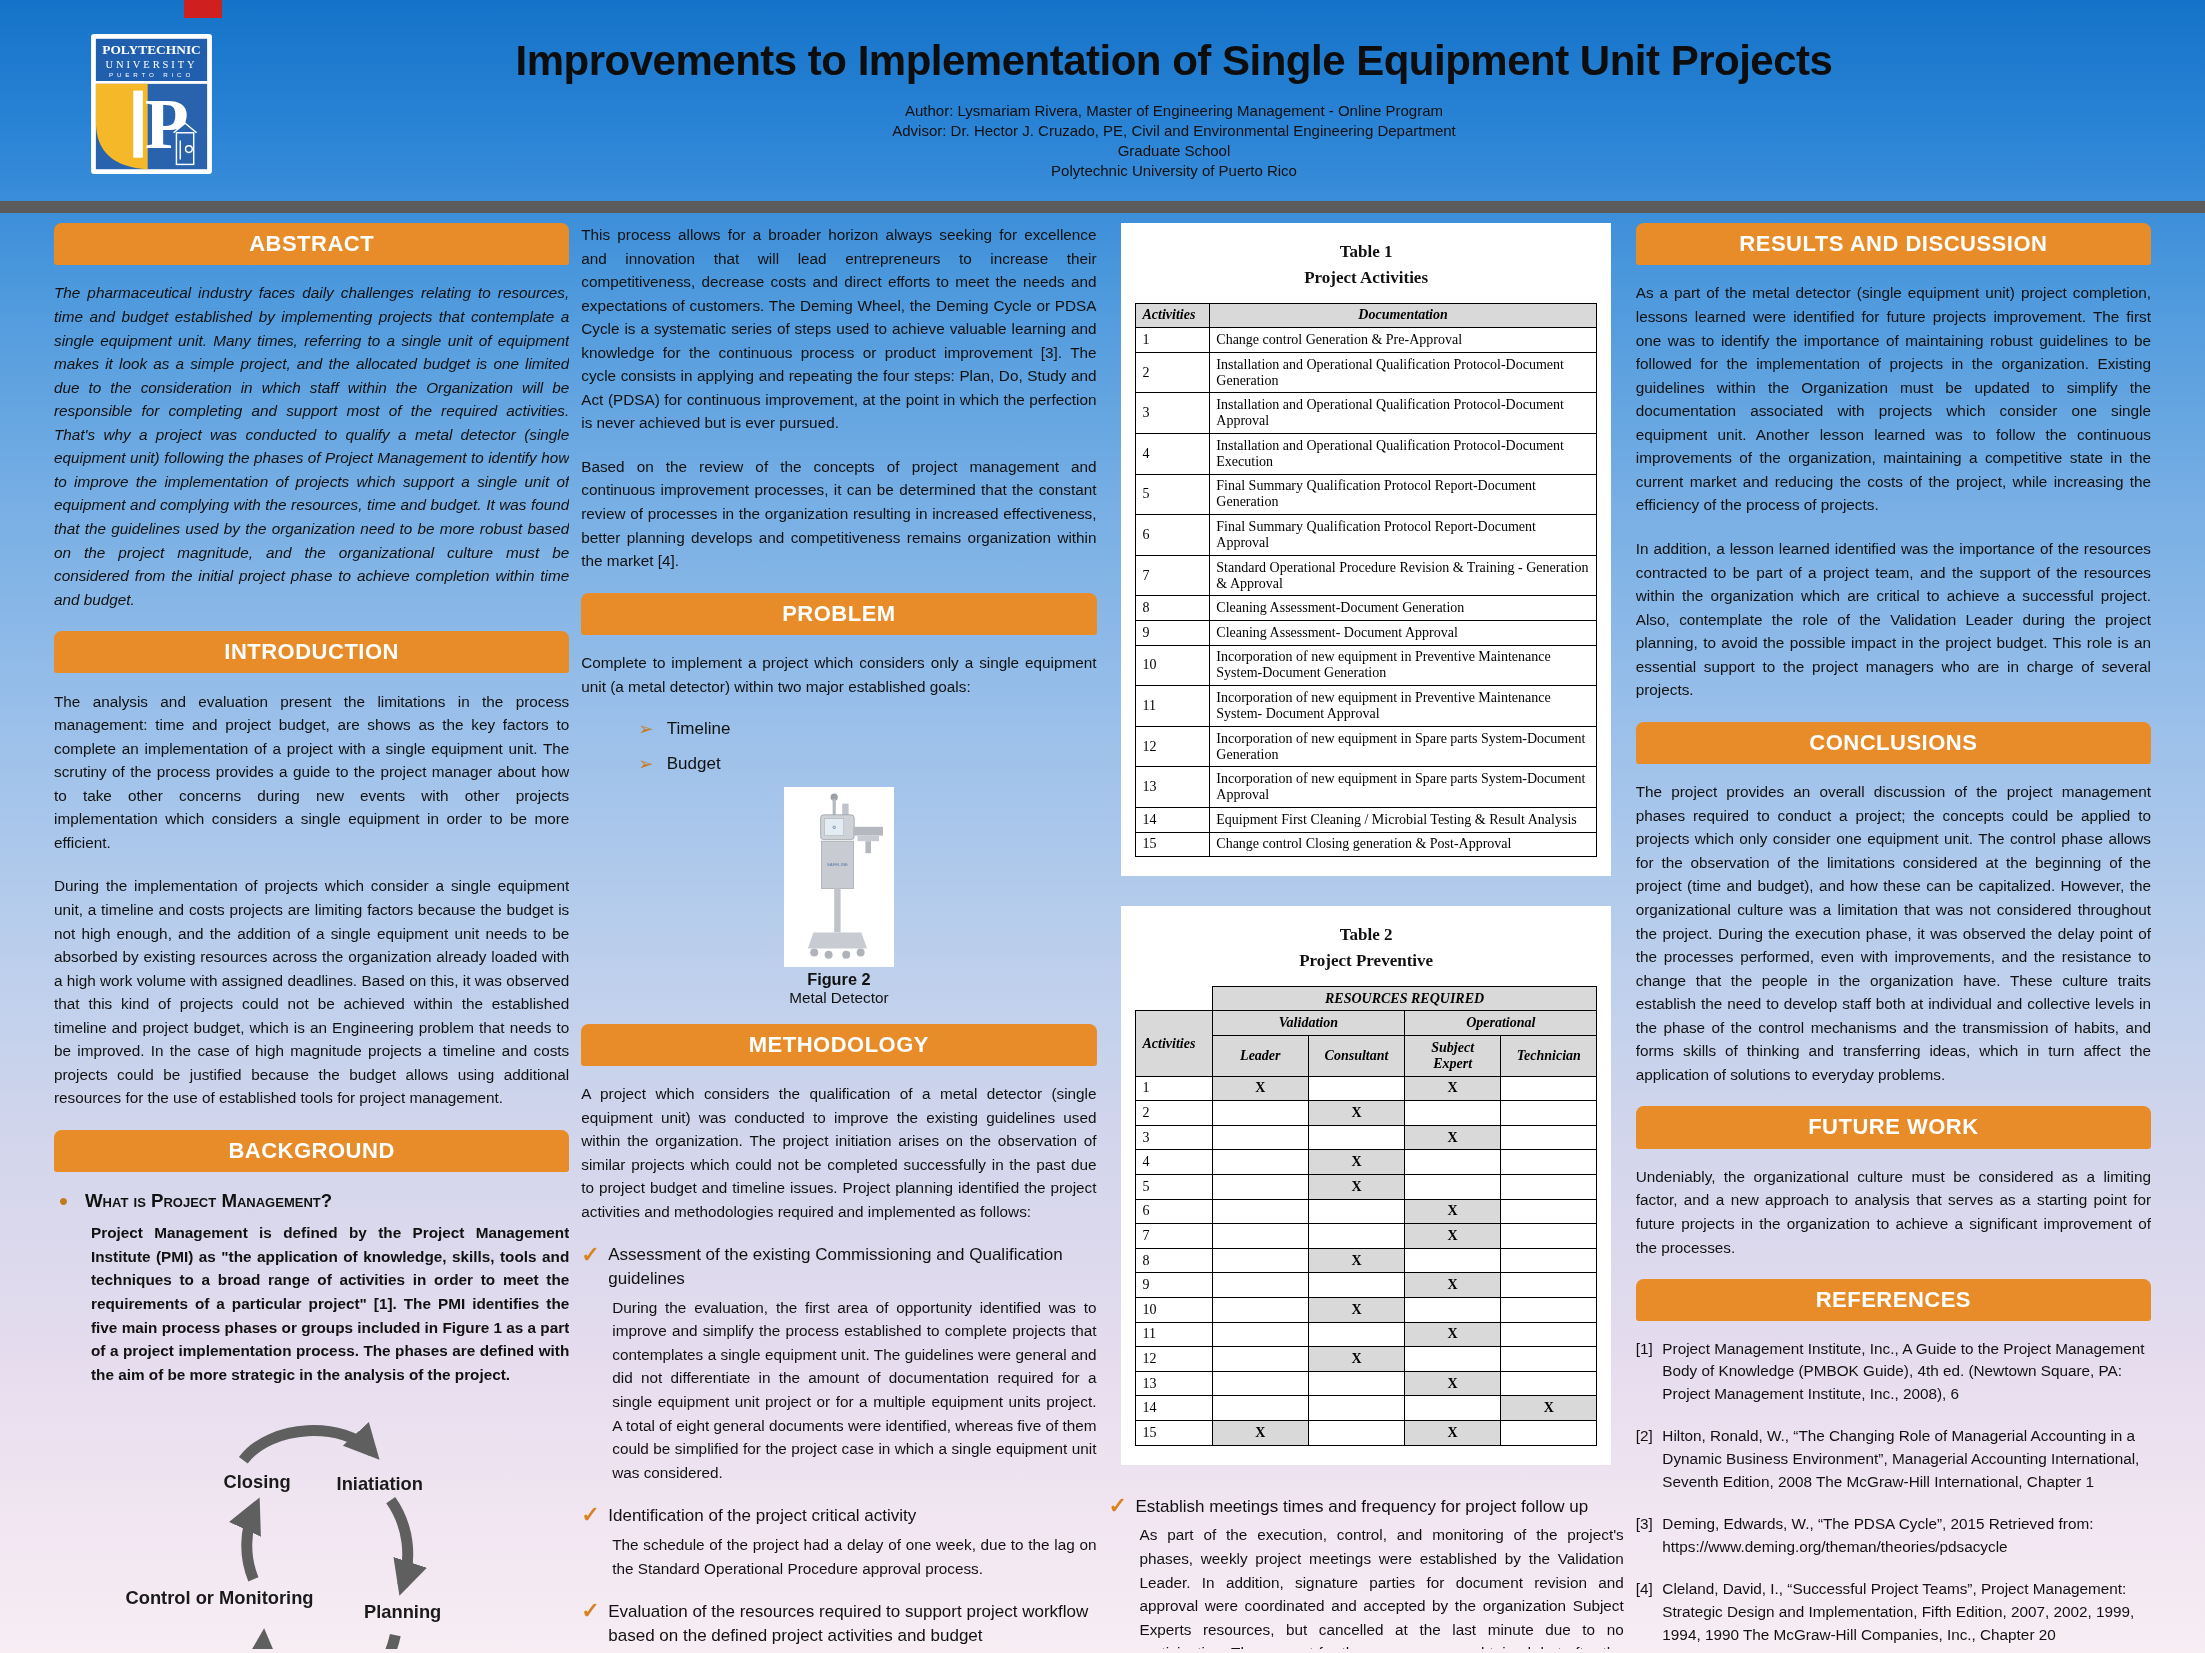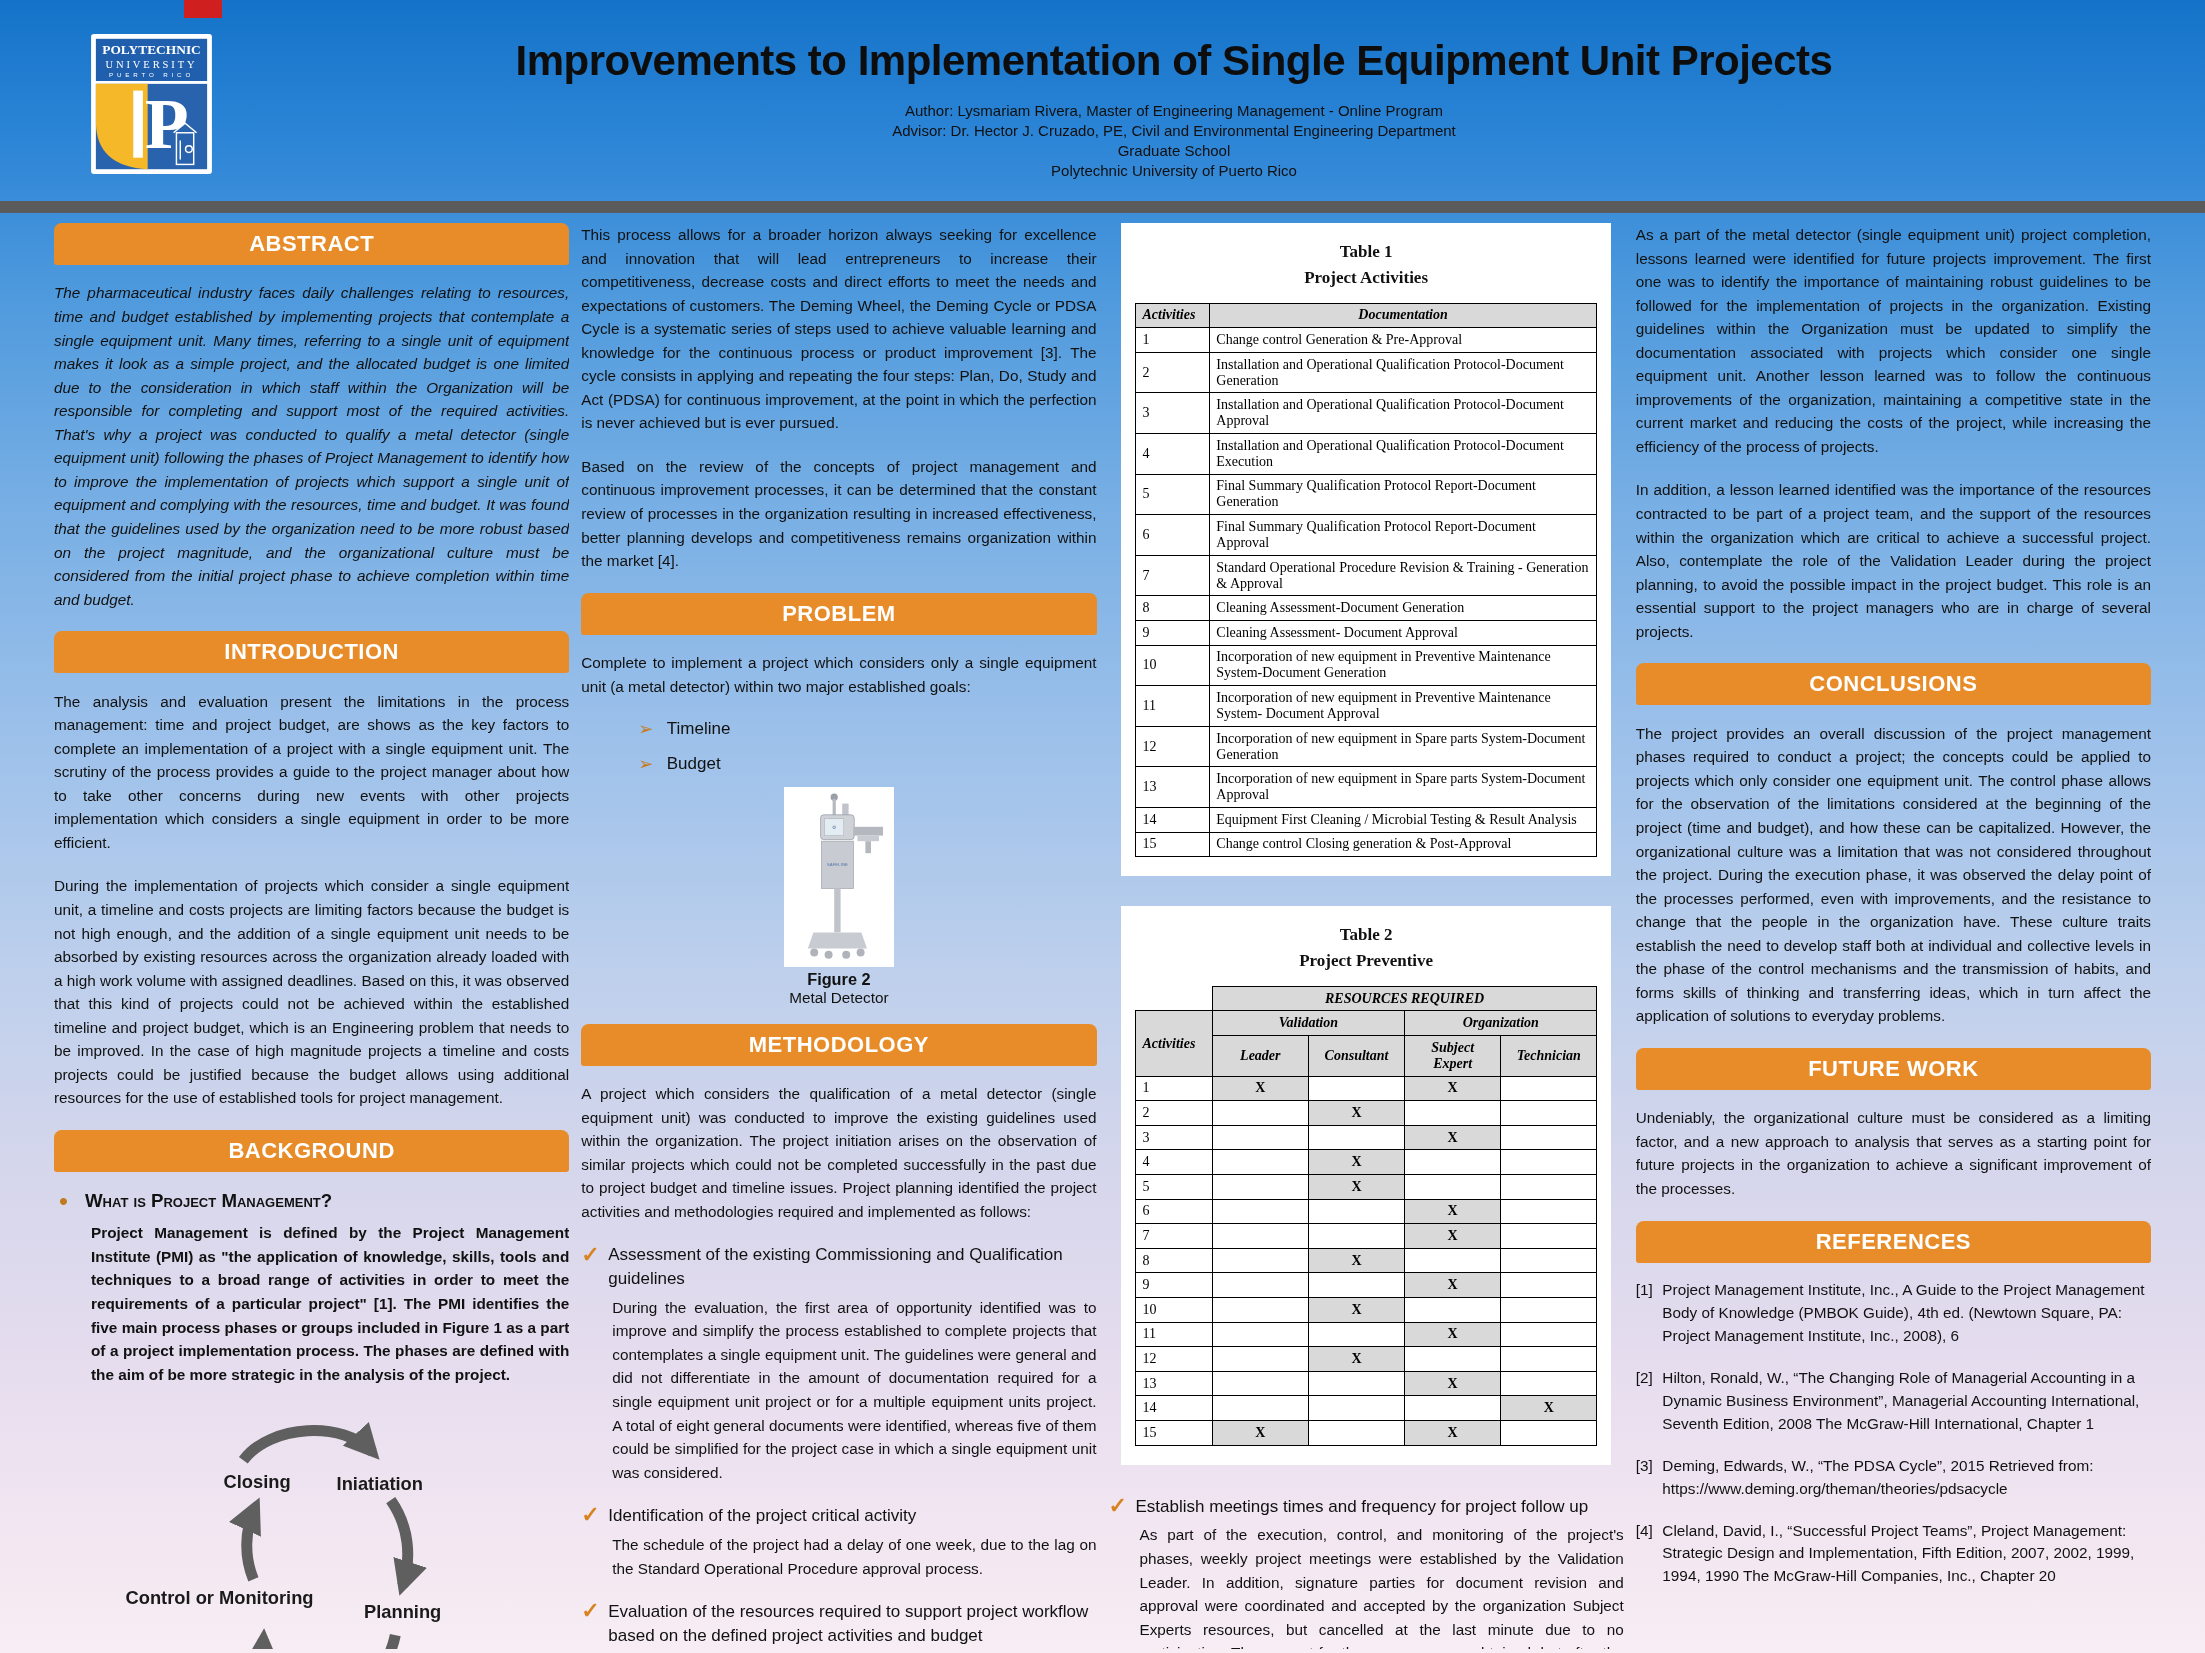--- a/index.html
+++ b/index.html
@@ -312,21 +312,21 @@
       </div>
       <table>
         <tbody>
             <tr>
           <td class="noborder"></td>
           <th colspan="4">RESOURCES REQUIRED</th>
         </tr>
         <tr>
           <th rowspan="2" class="actcell">Activities</th>
           <th colspan="2">Validation</th>
-          <th colspan="2">Organization</th>
+          <th colspan="2">Operational</th>
         </tr>
         <tr>
           <th>Leader</th>
           <th>Consultant</th>
           <th>Subject Expert</th>
           <th>Technician</th>
         </tr>
         <tr>
               <td class="actcell">1</td>
               <td class="t2-cell shaded">X</td>
@@ -440,20 +440,21 @@
       <span class="check">✓</span>
       <span class="check-title">Establish meetings times and frequency for project follow up</span>
     </div>
     <div class="check-body">
       <p>As part of the execution, control, and monitoring of the project's phases, weekly project meetings were established by the Validation Leader. In addition, signature parties for document revision and approval were coordinated and accepted by the organization Subject Experts resources, but cancelled at the last minute due to no participation. The support for the resources was obtained, but after the project manager contacted each one individually.</p>
     </div>
 
   </div>
 
   <div class="col">
+    <div class="sec-h">RESULTS AND DISCUSSION</div>
     <p>As a part of the metal detector (single equipment unit) project completion, lessons learned were identified for future projects improvement. The first one was to identify the importance of maintaining robust guidelines to be followed for the implementation of projects in the organization. Existing guidelines within the Organization must be updated to simplify the documentation associated with projects which consider one single equipment unit. Another lesson learned was to follow the continuous improvements of the organization, maintaining a competitive state in the current market and reducing the costs of the project, while increasing the efficiency of the process of projects.</p>
     <p>In addition, a lesson learned identified was the importance of the resources contracted to be part of a project team, and the support of the resources within the organization which are critical to achieve a successful project. Also, contemplate the role of the Validation Leader during the project planning, to avoid the possible impact in the project budget. This role is an essential support to the project managers who are in charge of several projects.</p>
 
     <div class="sec-h">CONCLUSIONS</div>
     <p>The project provides an overall discussion of the project management phases required to conduct a project; the concepts could be applied to projects which only consider one equipment unit. The control phase allows for the observation of the limitations considered at the beginning of the project (time and budget), and how these can be capitalized. However, the organizational culture was a limitation that was not considered throughout the project.  During the execution phase, it was observed the delay point of the processes performed, even with improvements, and the resistance to change that the people in the organization have. These culture traits establish the need to develop staff both at individual and collective levels in the phase of the control mechanisms and the transmission of habits, and forms skills of thinking and transferring ideas, which in turn affect the application of solutions to everyday problems.</p>
 
     <div class="sec-h">FUTURE WORK</div>
     <p>Undeniably, the organizational culture must be considered as a limiting factor, and a new approach to analysis that serves as a starting point for future projects in the organization to achieve a significant improvement of the processes.</p>
 
     <div class="sec-h">REFERENCES</div>

